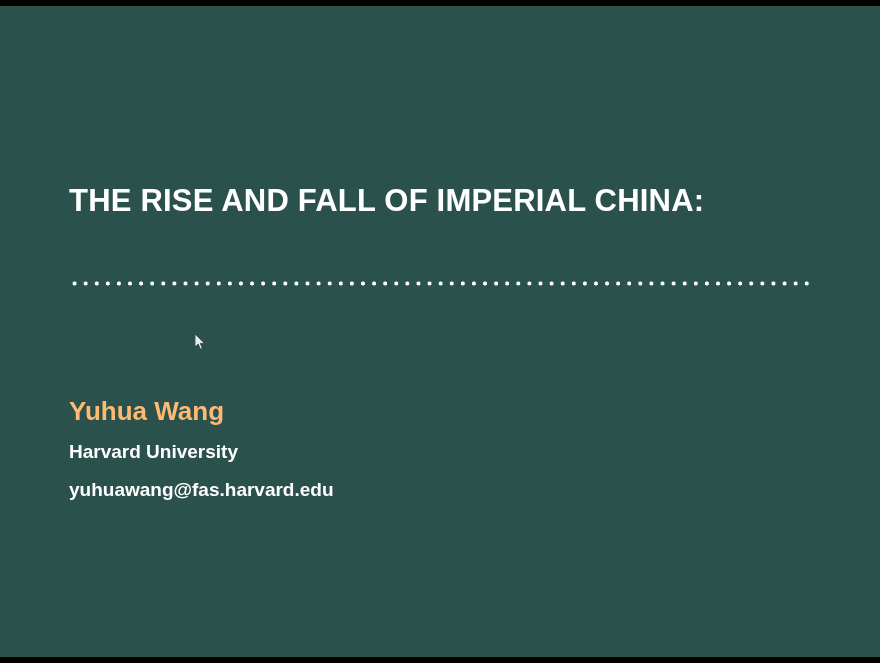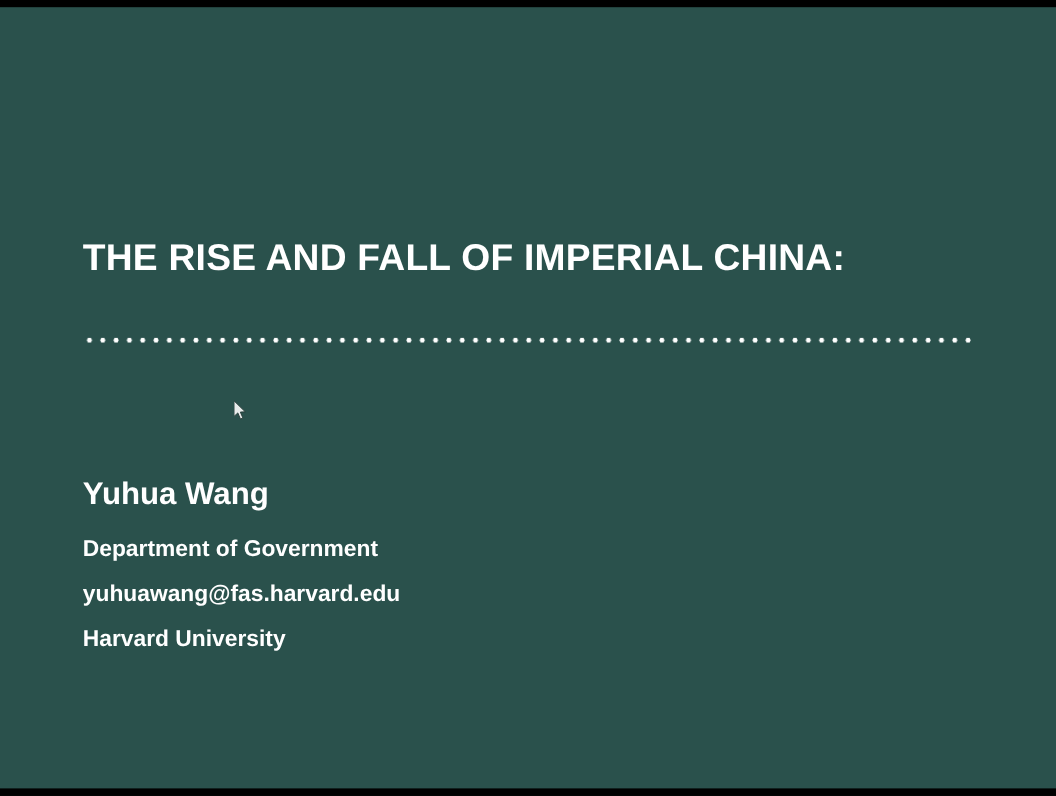--- a/index.html
+++ b/index.html
@@ -24,21 +24,21 @@
     left: 0;
     top: 6px;
     width: 880px;
     height: 651px;
     background: #2a514c;
     overflow: hidden;
   }
   .title-block {
     position: absolute;
     left: 69px;
-    top: 192px;
+    top: 178px;
     width: 760px;
   }
   .slide-title {
     font-size: 31px;
     font-weight: bold;
     color: #ffffff;
     letter-spacing: 0.2px;
     line-height: 1.12;
     margin: 0;
     white-space: nowrap;
@@ -65,21 +65,21 @@
   }
   .author-block {
     position: absolute;
     left: 69px;
     top: 390px;
     width: 700px;
   }
   .author-name {
     font-size: 26px;
     font-weight: bold;
-    color: #ffffff;
+    color: #fdba74;
     margin: 0;
     line-height: 1.2;
   }
   .author-line {
     font-size: 19px;
     font-weight: bold;
     color: #ffffff;
     margin: 12px 0 0 0;
     line-height: 1.35;
   }
@@ -102,23 +102,22 @@
   <div class="slide">
 
     <div class="title-block">
       <h1 class="slide-title">THE RISE AND FALL OF IMPERIAL CHINA:</h1>
     </div>
 
     <div class="dotted-rule"></div>
 
     <div class="author-block">
       <p class="author-name">Yuhua Wang</p>
-      <p class="author-line first-aff">Department of Government</p>
+      <p class="author-line">Harvard University</p>
       <p class="author-line">yuhuawang@fas.harvard.edu</p>
-      <p class="author-line">Harvard University</p>
     </div>
 
     <svg class="cursor" viewBox="0 0 12 18">
       <polygon points="0,0 0,13 3.2,10.1 5.4,15.2 7.4,14.3 5.3,9.4 9.4,9.2" fill="#e8eceb" stroke="#2a3f3c" stroke-width="0.8"></polygon>
     </svg>
 
   </div>
 </div>
 
 </body></html>

